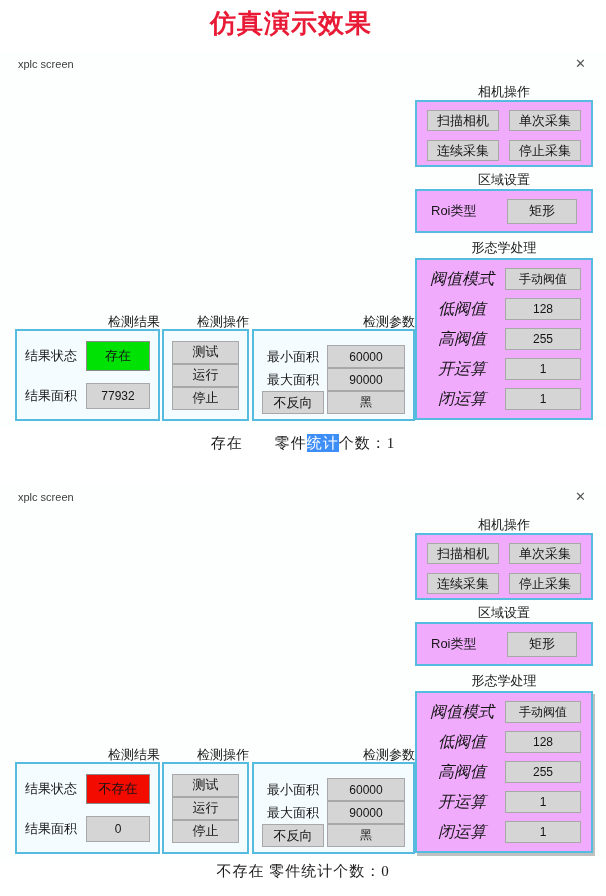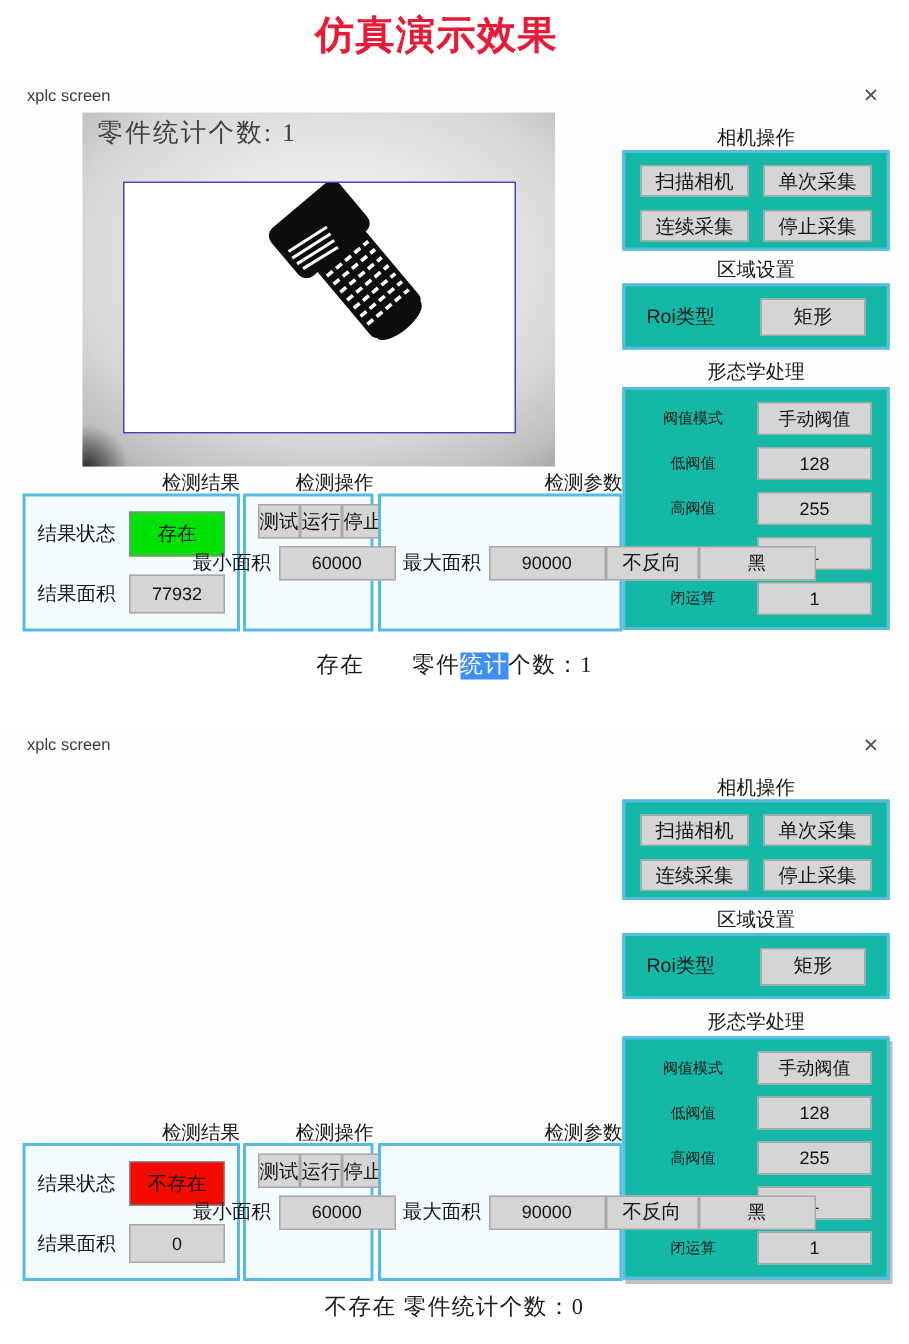--- a/index.html
+++ b/index.html
@@ -38,28 +38,28 @@
   .w0 .roi{left:27px;top:46px;width:260px;height:166px;}
   .w1 .roi{left:34px;top:56px;width:250px;height:152px;}
   .part-svg{position:absolute;left:92px;top:0px;width:118px;height:118px;}
   
   .side-hdr{position:absolute;left:415px;width:178px;text-align:center;font-size:13px;color:#161616;}
   .hdr-cam{top:31px;}
   .hdr-region{top:119px;}
   .hdr-morph{top:187px;}
   .side-box{
     position:absolute;left:415px;width:178px;box-sizing:border-box;
-    border:2px solid #56bcdf;background:#14b8a6;
+    border:2px solid #56bcdf;background:#f0abfc;
   }
   .box-cam{top:48px;height:67px;display:grid;grid-template-columns:1fr 1fr;gap:9px 10px;padding:8px 10px;}
   .box-region{top:137px;height:44px;display:flex;align-items:center;justify-content:space-between;padding:0 14px;}
   .box-morph{top:206px;height:162px;display:flex;flex-direction:column;justify-content:space-around;padding:4px 10px;}
   .w1 .box-morph{box-shadow:2px 3px 0 rgba(130,130,130,.5);}
   .mrow{display:flex;justify-content:space-between;align-items:center;}
-  .mlabel{width:70px;text-align:center;font-size:10px;color:#161616;}
+  .mlabel{width:70px;text-align:center;font-size:16px;color:#161616;font-style:italic;}
   .mrow .btn{width:76px;height:22px;}
   
   .btn{
     background:#d5d5d5;border:1px solid #a8a8a8;box-sizing:border-box;
     display:flex;align-items:center;justify-content:center;
     font-size:12px;color:#141414;cursor:default;white-space:nowrap;
   }
   .box-cam .btn{height:21px;font-size:13px;}
   .region-btn{width:70px;height:25px;font-size:13px;}
   .region-label{font-size:13px;color:#161616;}
@@ -70,23 +70,23 @@
   .hdr-params{left:252px;width:163px;}
   .grp-box{
     position:absolute;top:277px;height:92px;box-sizing:border-box;
     border:2px solid #56bcdf;background:#f5fcff;
   }
   .box-result{left:15px;width:145px;display:flex;flex-direction:column;justify-content:space-around;padding:4px 8px;}
   .rrow{display:flex;justify-content:space-between;align-items:center;}
   .rlabel{font-size:13px;color:#161616;}
   .status-btn{width:64px;height:30px;font-size:13px;border:1px solid #8a8a8a;}
   .area-btn{width:64px;height:26px;}
-  .box-ops{left:162px;width:87px;display:flex;flex-direction:row;justify-content:space-between;padding:5px 8px;}
+  .box-ops{left:162px;width:87px;display:flex;flex-direction:column;justify-content:center;padding:5px 8px;}
   .box-ops .btn{height:23px;font-size:13px;}
-  .box-params{left:252px;width:163px;display:flex;justify-content:center;padding:5px 8px;}
+  .box-params{left:252px;width:163px;display:flex;flex-direction:column;justify-content:flex-end;padding:5px 8px;}
   .prow{display:flex;justify-content:space-between;align-items:center;}
   .plabel{width:62px;text-align:center;font-size:13px;color:#161616;}
   .pbtn{width:78px;height:23px;}
   .pbtn-small{width:62px;height:23px;font-size:13px;}
   
   .caption{
     position:absolute;left:0;width:606px;text-align:center;
     font-family:"Liberation Serif",serif;font-size:15px;color:#1a1a1a;letter-spacing:1px;
   }
   #cap0{top:434px;}
@@ -97,42 +97,20 @@
 <body>
 
 <div class="page-title" style="color: rgb(233, 26, 53);">仿真演示效果</div>
 
 <div class="window w0" id="win0">
   <div class="titlebar">
     <span class="titlebar-text">xplc screen</span>
     <span class="close-btn">✕</span>
   </div>
 
-  <div class="camera">
-    <span class="cam-text">零件统计个数: 1</span>
-    <div class="roi">
-      <svg class="part-svg" viewBox="0 0 118 118">
-        <g transform="rotate(-40 58 52)">
-          <rect x="26" y="2" width="60" height="42" rx="7" fill="#0d0d0d"></rect>
-          <rect x="37" y="40" width="42" height="64" rx="5" fill="#0d0d0d"></rect>
-          <ellipse cx="58" cy="103" rx="19" ry="8" fill="#0d0d0d"></ellipse>
-          <path d="M31 21 L61 25 M30 26 L60 30 M30 31 L59 35 M31 36 L58 40" stroke="#ffffff" stroke-width="2" fill="none"></path>
-          <g stroke="#ffffff" stroke-width="2.4" stroke-dasharray="5 3" fill="none">
-            <path d="M40 50 H76"></path>
-              <path d="M40 57 H76"></path>
-              <path d="M40 64 H76"></path>
-            <path d="M40 71 H76"></path>
-              <path d="M40 78 H76"></path>
-              <path d="M40 85 H76"></path>
-              <path d="M40 92 H76"></path>
-          </g>
-        </g>
-      </svg>
-    </div>
-  </div>
 
   <div class="side-hdr hdr-cam">相机操作</div>
   <div class="side-box box-cam">
     <div class="btn">扫描相机</div>
     <div class="btn">单次采集</div>
     <div class="btn">连续采集</div>
     <div class="btn">停止采集</div>
   </div>
 
   <div class="side-hdr hdr-region">区域设置</div>

